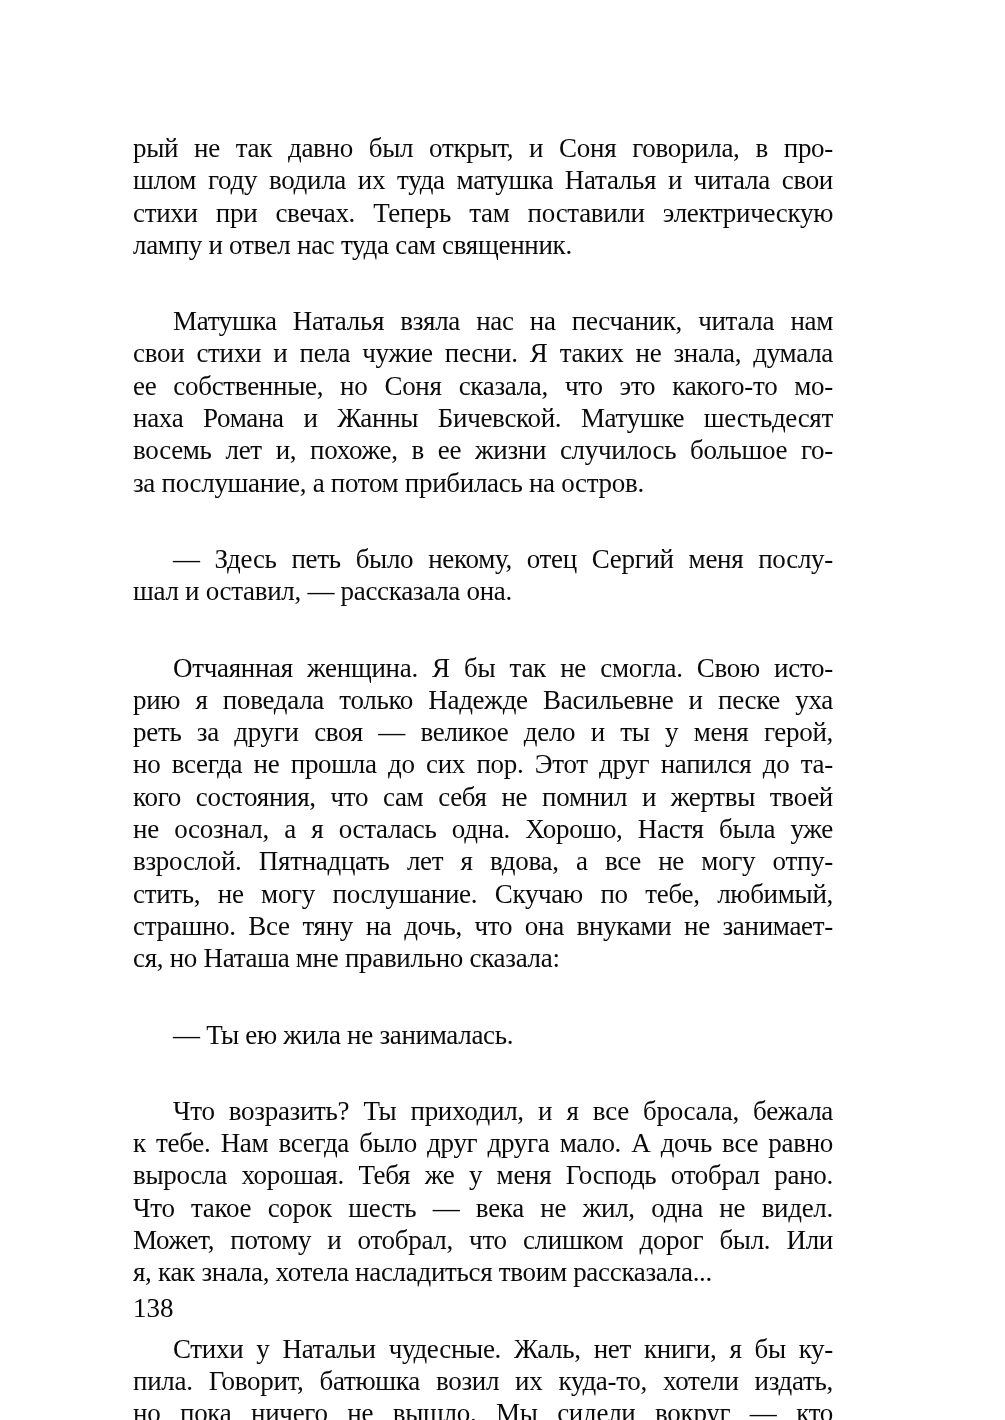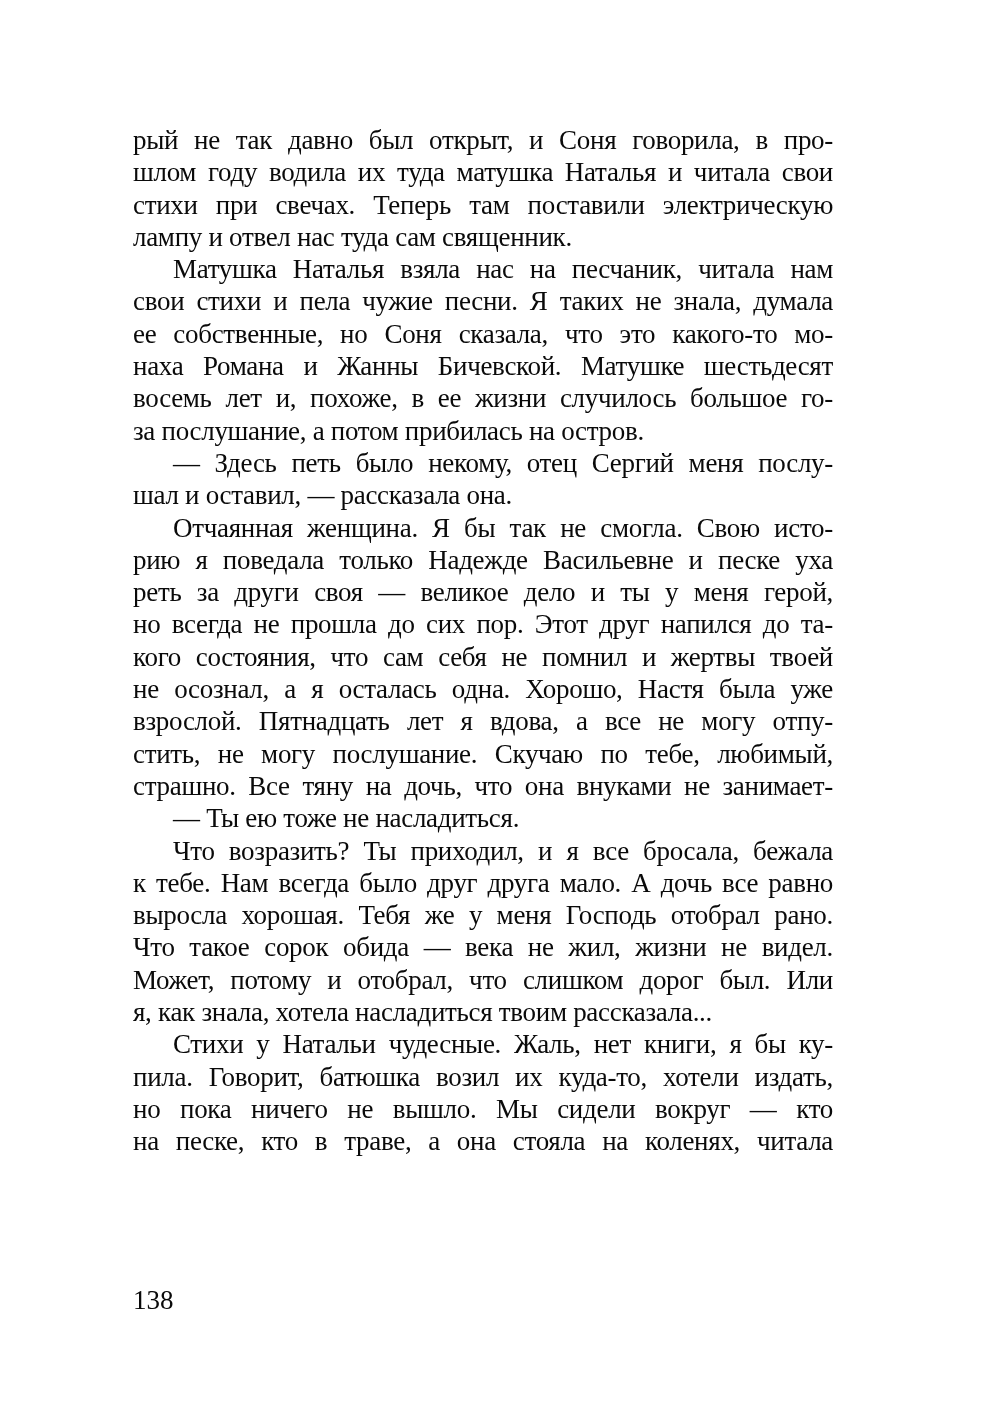--- a/index.html
+++ b/index.html
@@ -11,21 +11,21 @@
     height: 1420px;
     background: #ffffff;
     position: relative;
     overflow: hidden;
     font-family: "Liberation Serif", serif;
     color: #0a0a0a;
   }
   .page {
     position: absolute;
     left: 0;
-    top: 0;
+    top: 8px;
     width: 1005px;
     height: 1016px;
     background: #ffffff;
   }
   .text-block {
     position: absolute;
     left: 133px;
     top: 124px;
     width: 700px;
     font-size: 27px;
@@ -33,20 +33,21 @@
     letter-spacing: -0.3px;
   }
   .line {
     height: 32.3px;
     text-align: justify;
     text-align-last: justify;
     white-space: normal;
   }
   .line.ind {
     padding-left: 40px;
+    margin-top: 44px;
   }
   .line.pend {
     text-align-last: left;
   }
   .page-number {
     position: absolute;
     left: 133px;
     top: 1284px;
     width: 700px;
     font-size: 27px;
@@ -72,25 +73,26 @@
       <div class="line pend">шал и оставил, — рассказала она.</div>
       <div class="line ind">Отчаянная женщина. Я бы так не смогла. Свою исто-</div>
       <div class="line">рию я поведала только Надежде Васильевне и песке уха</div>
       <div class="line">реть за други своя — великое дело и ты у меня герой,</div>
       <div class="line">но всегда не прошла до сих пор. Этот друг напился до та-</div>
       <div class="line">кого состояния, что сам себя не помнил и жертвы твоей</div>
       <div class="line">не осознал, а я осталась одна. Хорошо, Настя была уже</div>
       <div class="line">взрослой. Пятнадцать лет я вдова, а все не могу отпу-</div>
       <div class="line">стить, не могу послушание. Скучаю по тебе, любимый,</div>
       <div class="line">страшно. Все тяну на дочь, что она внуками не занимает-</div>
-      <div class="line ind pend">— Ты ею тоже не насладиться.</div>
+      <div class="line pend">ся, но Наташа мне правильно сказала:</div>
+      <div class="line ind pend">— Ты ею жила не занималась.</div>
       <div class="line ind">Что возразить? Ты приходил, и я все бросала, бежала</div>
       <div class="line">к тебе. Нам всегда было друг друга мало. А дочь все равно</div>
       <div class="line">выросла хорошая. Тебя же у меня Господь отобрал рано.</div>
-      <div class="line">Что такое сорок обида — века не жил, жизни не видел.</div>
+      <div class="line">Что такое сорок шесть — века не жил, одна не видел.</div>
       <div class="line">Может, потому и отобрал, что слишком дорог был. Или</div>
       <div class="line pend">я, как знала, хотела насладиться твоим рассказала...</div>
       <div class="line ind">Стихи у Натальи чудесные. Жаль, нет книги, я бы ку-</div>
       <div class="line">пила. Говорит, батюшка возил их куда-то, хотели издать,</div>
       <div class="line">но пока ничего не вышло. Мы сидели вокруг — кто</div>
       <div class="line">на песке, кто в траве, а она стояла на коленях, читала</div>
     </div>
   <div class="page-number">138</div>
 </div>
 

